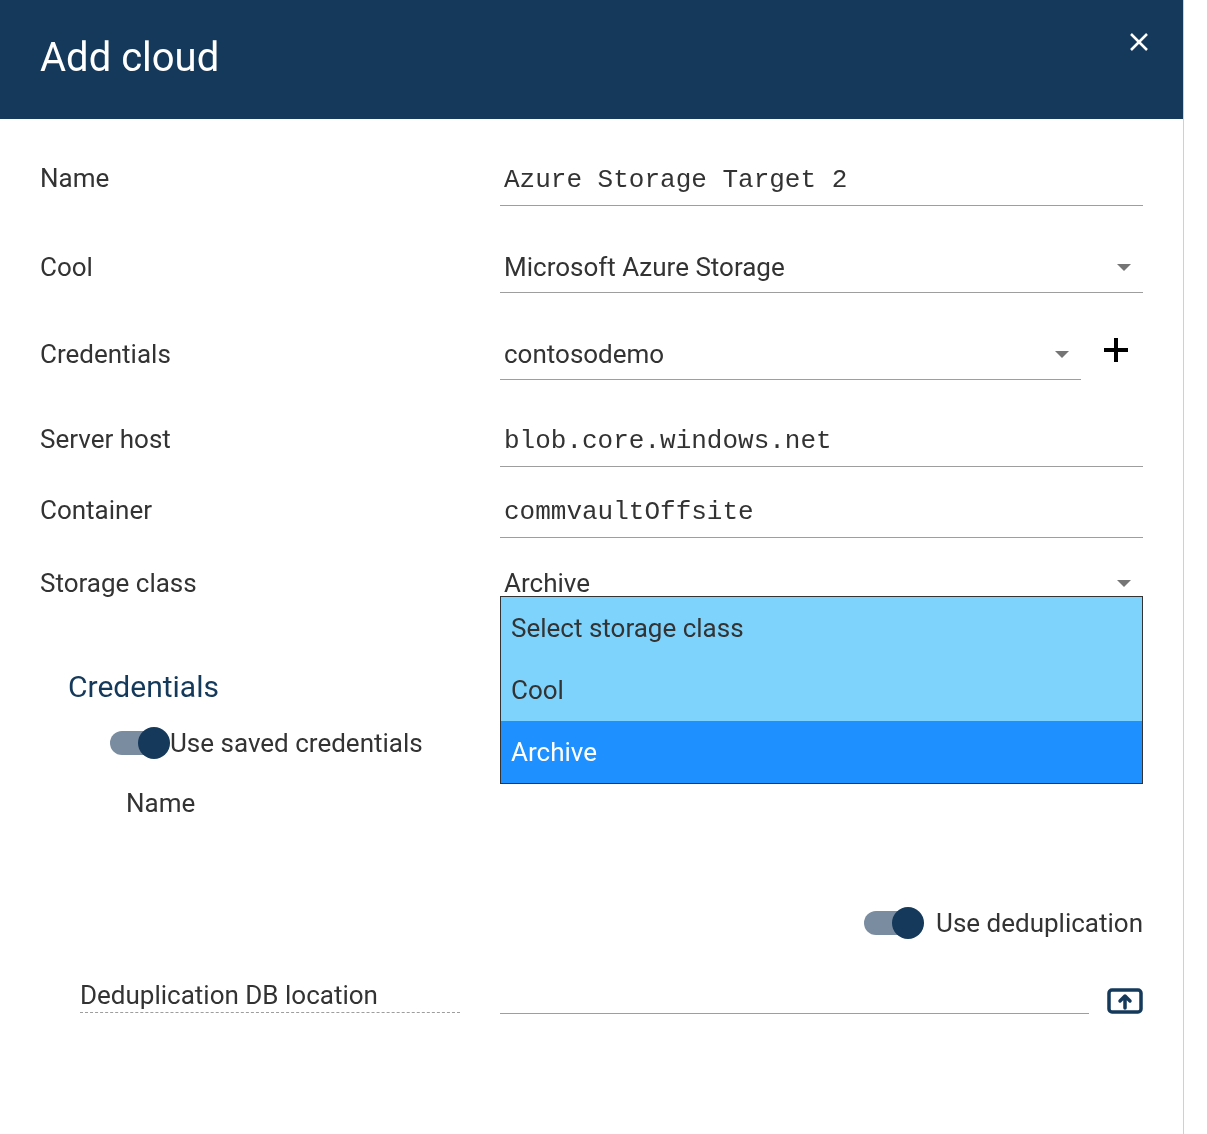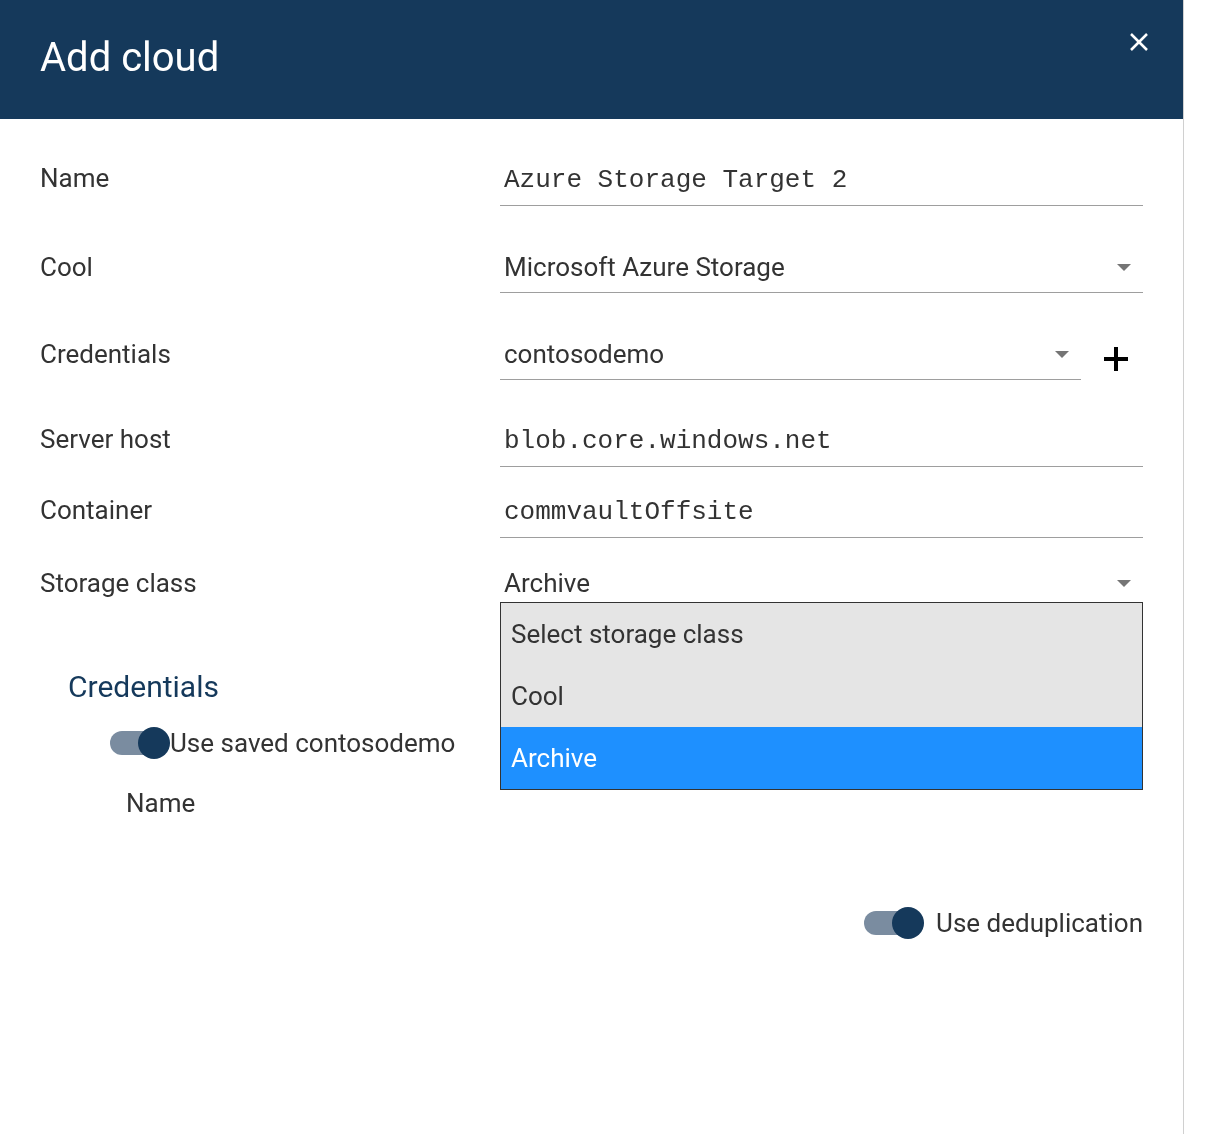--- a/index.html
+++ b/index.html
@@ -93,38 +93,38 @@
     .select-caret {
       width: 0;
       height: 0;
       border-left: 7px solid transparent;
       border-right: 7px solid transparent;
       border-top: 7px solid #757575;
       margin-right: 8px;
     }
     .field-wrap {
       display: flex;
-      align-items: flex-end;
+      align-items: flex-start;
       gap: 20px;
       width: 100%;
     }
     .add-btn {
       font-size: 38px;
       font-weight: 700;
       color: #000000;
       cursor: pointer;
       line-height: 1;
       flex-shrink: 0;
     }
     .dropdown-panel {
       position: absolute;
-      top: 40px;
+      top: 34px;
       left: 0;
       right: 0;
-      background: #e5e5e5;
+      background: #7dd3fc;
       border: 1px solid #333333;
       z-index: 10;
     }
     .dropdown-item {
       padding: 16px 10px;
       font-size: 26px;
       color: #333333;
       cursor: pointer;
     }
     .dropdown-item.selected {
@@ -291,29 +291,41 @@
         </div>
       </div>
     </div>
 
     <h2 class="section-heading">Credentials</h2>
 
     <div class="toggle-row">
       <div class="toggle">
         <div class="toggle-knob"></div>
       </div>
-      <span class="toggle-label">Use saved contosodemo</span>
+      <span class="toggle-label">Use saved credentials</span>
     </div>
 
     <div class="sub-row">
       <label class="sub-label">Name</label>
     </div>
 
     <div class="toggle-row outer" style="margin-top:90px;justify-content:flex-end;">
       <div class="toggle">
         <div class="toggle-knob"></div>
       </div>
       <span class="toggle-label" style="margin-left:12px;">Use deduplication</span>
     </div>
 
+    <div class="dedup-row">
+      <span class="dedup-label">Deduplication DB location</span>
+      <div class="dedup-field-wrap" style="margin-left:40px;">
+        <input class="dedup-input" type="text" style="">
+        <span class="browse-icon">
+          <svg width="36" height="32" viewBox="0 0 36 32" fill="none">
+            <rect x="2" y="8" width="32" height="22" rx="3" stroke="#15395b" stroke-width="3.5"></rect>
+            <path d="M18 26 L18 14 M18 14 L13 19 M18 14 L23 19" stroke="#15395b" stroke-width="3.5" stroke-linecap="round" stroke-linejoin="round"></path>
+          </svg>
+        </span>
+      </div>
+    </div>
 
   </div>
 </div>
 
 </body></html>

